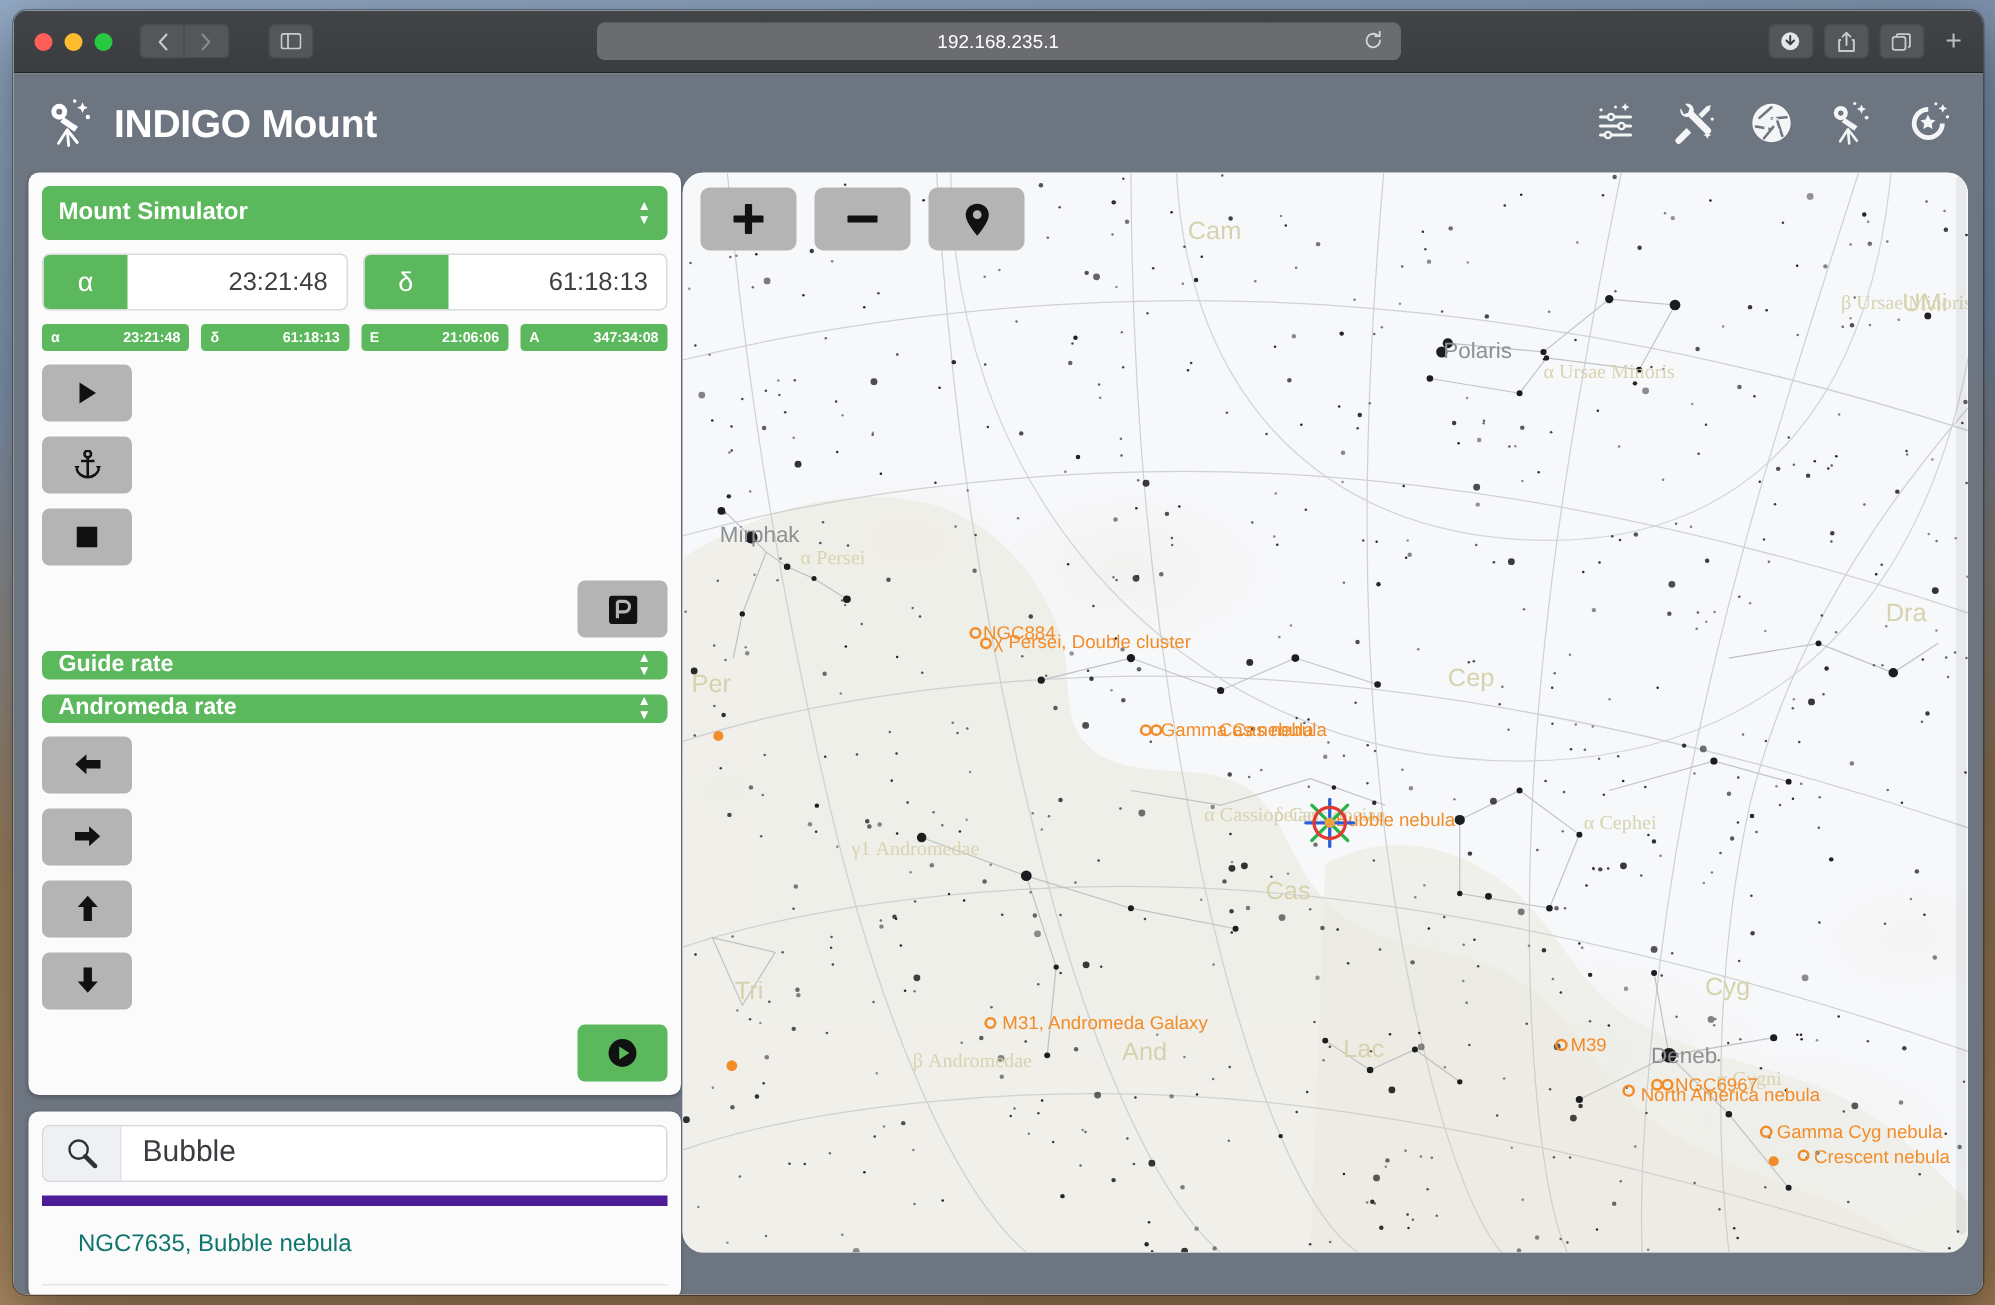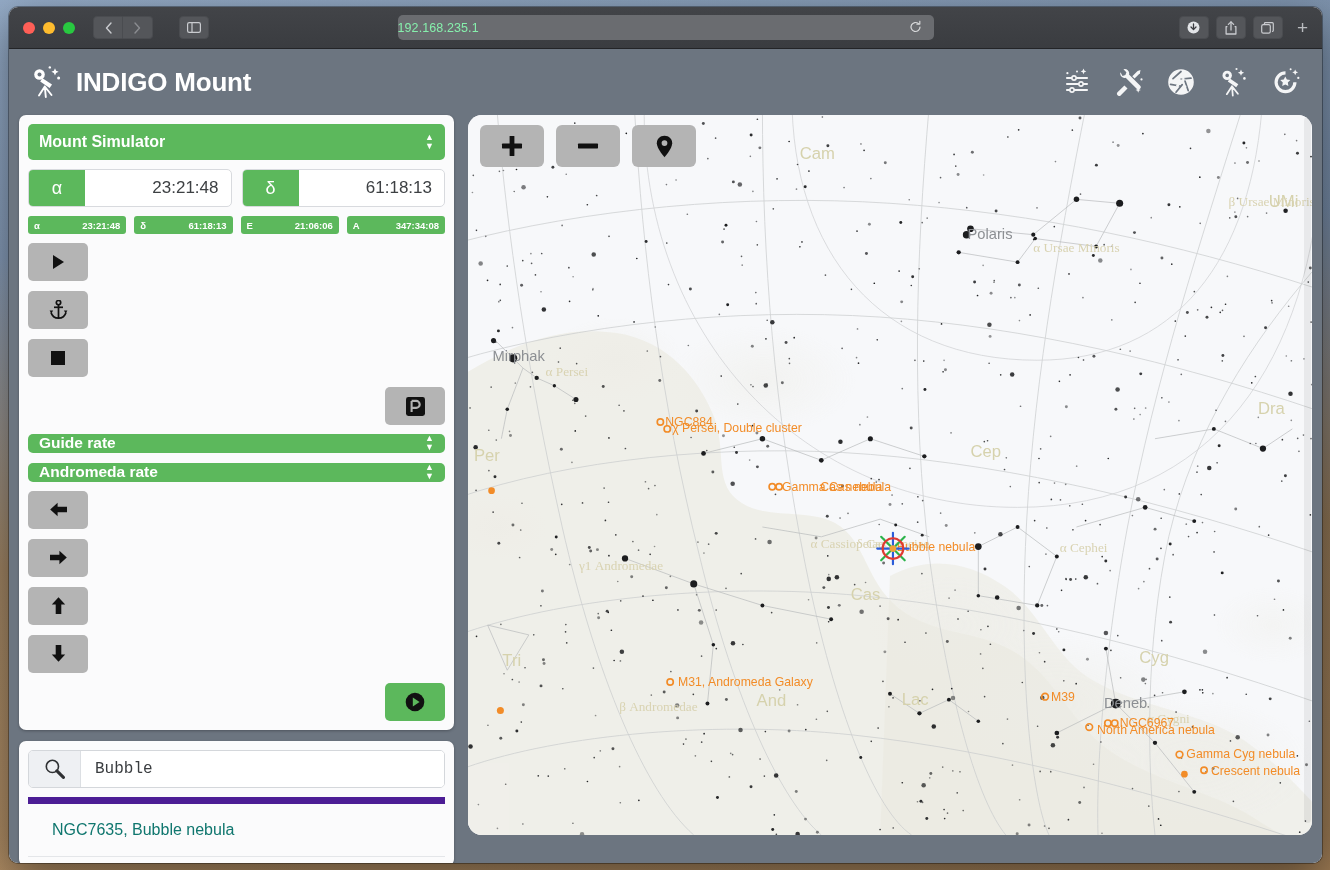--- a/index.html
+++ b/index.html
@@ -68,22 +68,22 @@
   .tb-group .tb-btn:last-child  { border-radius: 0 4px 4px 0; border-left:none; }
   .tb-btn.dim { color:#8a8c90; }
   .tb-sep { width: 20px; }
 
   #url-bar {
     position: absolute;
     left: 50%; transform: translateX(-50%);
     width: 536px; height: 25px;
     background: #6a6c70;
     border-radius: 5px;
-    display:flex; align-items:center; 
-    color:#86efac;
+    display:flex; align-items:center; justify-content:center;
+    color:#ffffff;
     font-size: 12.5px;
     letter-spacing: .1px;
   }
   #reload-icon {
     position:absolute; right: 12px; top:50%; transform:translateY(-50%);
     color:#d6d7d9; font-size:14px; line-height:1;
   }
   #tb-right { margin-left:auto; display:flex; align-items:center; padding-right:4px; }
   #tb-right .tb-btn { margin-left:7px; }
   #new-tab {
@@ -114,21 +114,21 @@
     font-weight: bold;
     letter-spacing: -.2px;
     margin-left: 13px;
   }
   #header-icons { margin-left: auto; display: flex; gap: 22px; align-items:center; }
   .hicon { width: 30px; height: 30px; opacity: .93; }
   .hicon svg { display:block; width:100%; height:100%; fill:#fff; }
   #logo-icon { width: 34px; height: 34px; }
   #logo-icon svg { display:block; width:100%; height:100%; fill:#fff; }
 
-  #app-body { flex: 1; display: flex; min-height: 0; padding: 0 10px 28px 10px; gap: 14px; }
+  #app-body { flex: 1; display: flex; min-height: 0; padding: 0 10px 28px 10px; gap: 1px; }
 
   
   #sidebar { width: 435px; flex: none; display: flex; flex-direction: column; gap: 11px; }
 
   .panel {
     background: #fbfbfc;
     border-radius: 7px;
     box-shadow: 0 1px 3px rgba(0,0,0,.28);
     flex: none;
   }
@@ -221,24 +221,24 @@
     width: 52px; flex:none;
     background: #eef0f3;
     border-right: 1px solid #dcdfe3;
     display:flex; align-items:center; justify-content:center;
   }
   #search-icon-box svg { display:block; }
   #search-input {
     flex: 1;
     border: none;
     outline: none;
-    font-size: 16px;
+    font-size: 20px;
     padding: 0 14px;
     color: #3a3d40;
-    font-family: Liberation Mono, monospace;
+    font-family: Liberation Sans, sans-serif;
     background: #fff;
   }
   .result-item {
     border-top: 7px solid #4c1d95;
     border-bottom: 1px solid #e4e6e9;
     padding: 17px 8px 17px 24px;
     font-size: 16px;
     color: #0f766e;
     margin-top: 9px;
     cursor: pointer;

